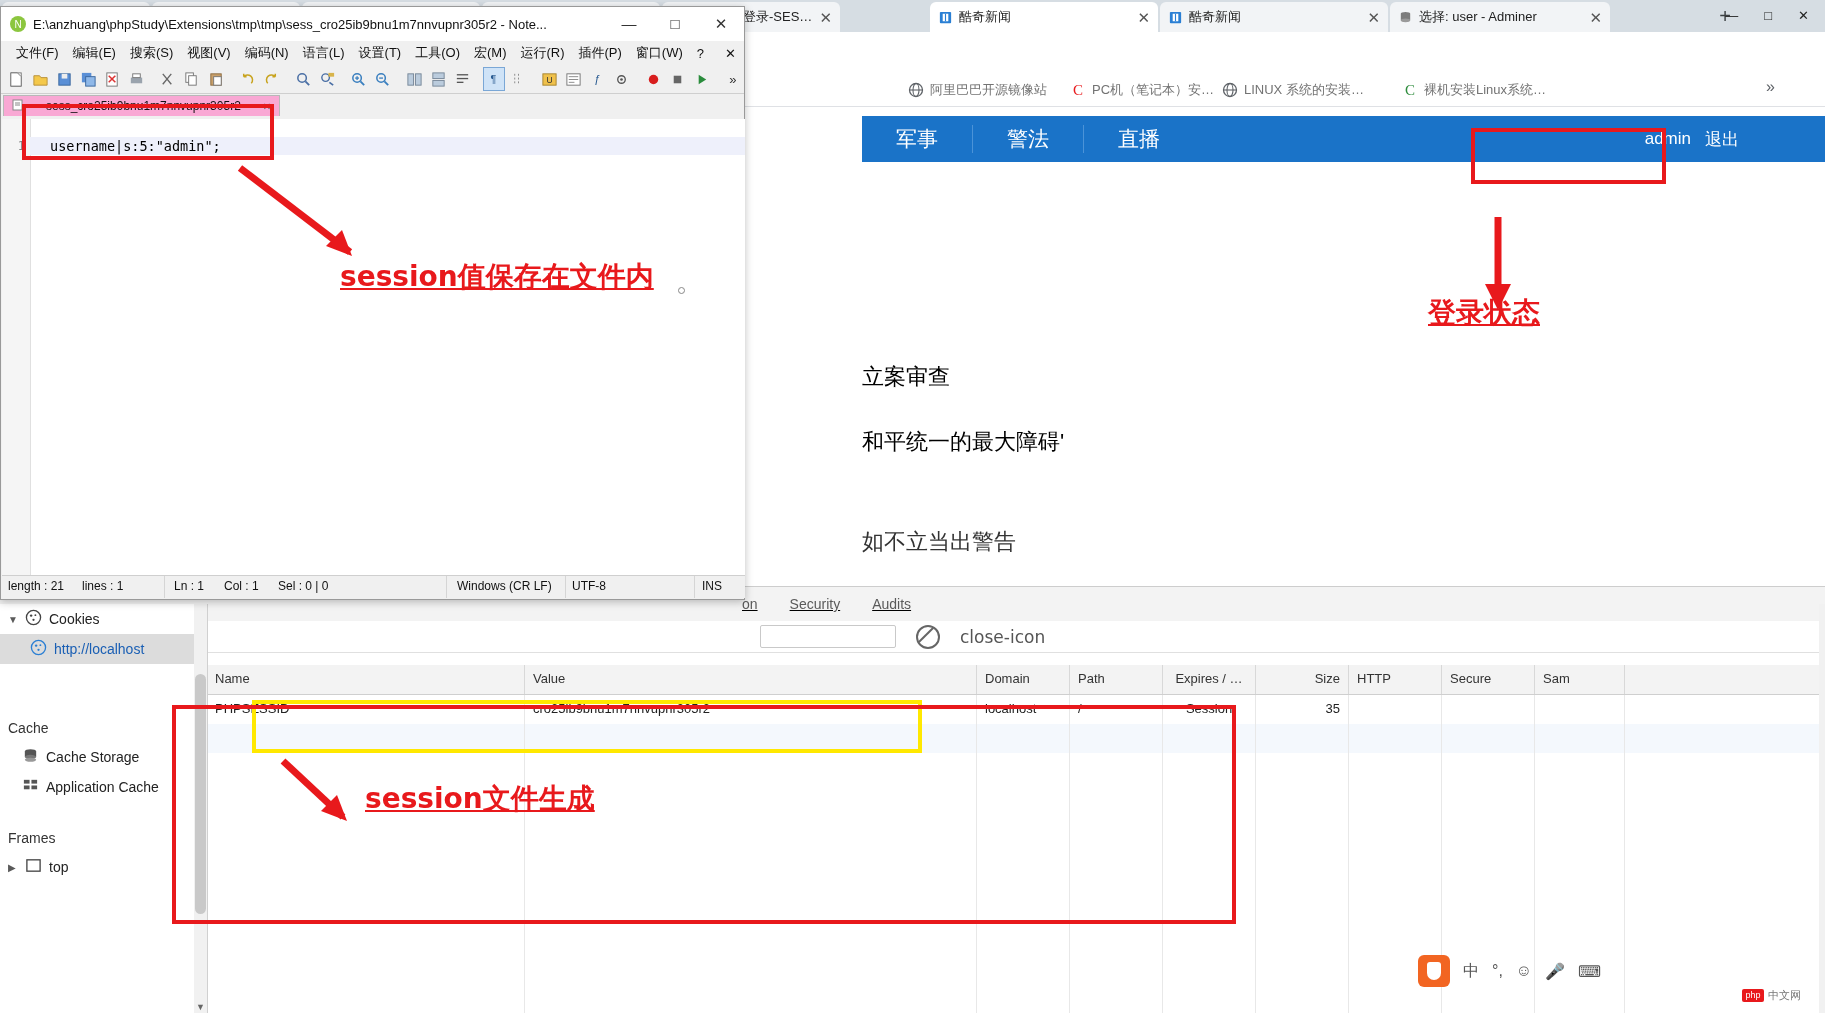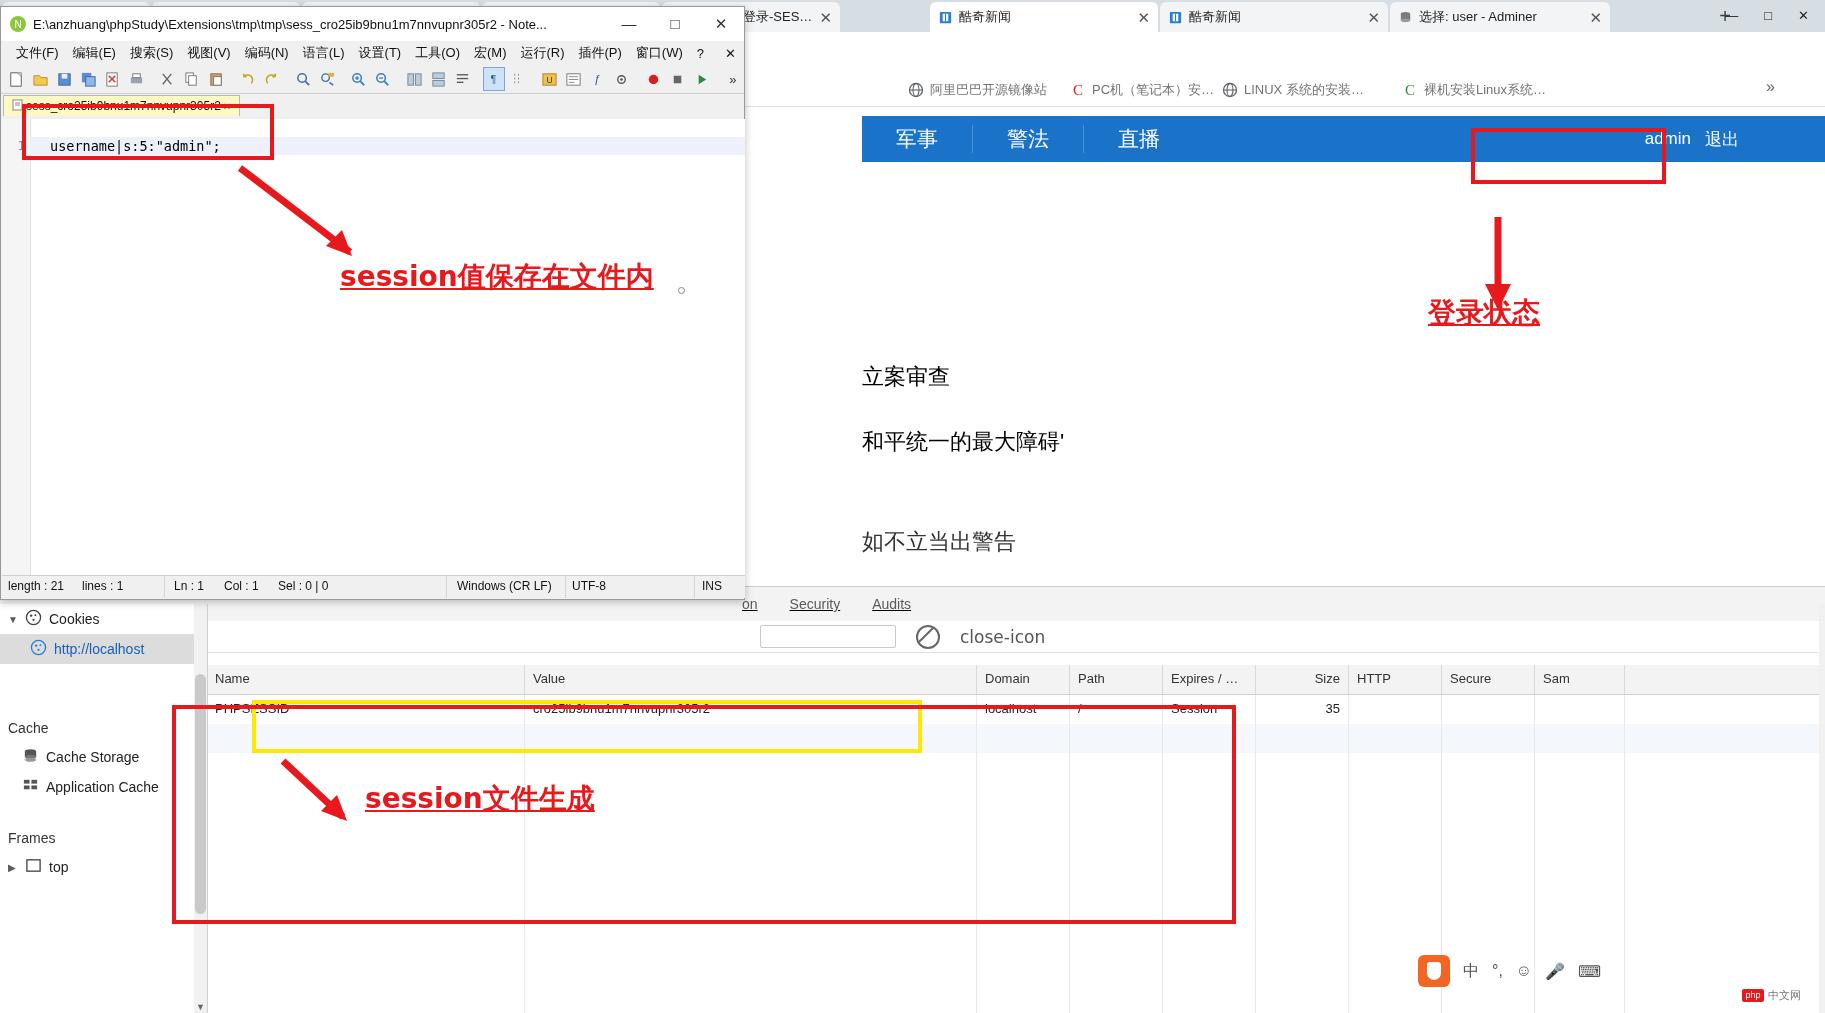--- a/index.html
+++ b/index.html
@@ -65,21 +65,21 @@
   .ct-head > div { padding:6px 8px; box-sizing:border-box; border-right:1px solid #d8d8d8; overflow:hidden; white-space:nowrap; }
   .ct-row { display:flex; height:29px; font-size:13px; color:#222; }
   .ct-row > div { padding:6px 8px; box-sizing:border-box; border-right:1px solid #e8e8e8; overflow:hidden; white-space:nowrap; }
   .ct-row.alt { background:#f4f8fd; }
   .ct-empty { border-right:1px solid #e8e8e8; }
   .ct-num { text-align:right; }
   .c-name  { width:318px; }
   .c-value { width:452px; }
   .c-domain{ width:93px; }
   .c-path  { width:93px; }
-  .c-exp   { width:93px; }
+  .c-exp   { width:93px;text-align:center; }
   .c-size  { width:93px; }
   .c-http  { width:93px; }
   .c-secure{ width:93px; }
   .c-same  { width:90px; }
 
   .dt-sidebar { position:absolute; left:0px; top:17px; width:207px; height:410px; background:#ffffff; border-right:1px solid #d0d0d0; font-size:14px; color:#222; }
   .sb-row { display:flex; align-items:center; gap:7px; height:30px; padding-left:8px; box-sizing:border-box; }
   .sb-row.sel { background:#dcdcdc; }
   .sb-row .tw { width:10px; font-size:10px; color:#5a5a5a; }
   .sb-head { padding-left:8px; height:28px; line-height:28px; font-size:14px; color:#333; }
@@ -94,21 +94,21 @@
   .npp-title .ntxt { font-size:13px; color:#111; white-space:nowrap; overflow:hidden; }
   .npp-wb { margin-left:auto; display:flex; }
   .npp-wb div { width:46px; height:34px; text-align:center; line-height:34px; font-size:15px; color:#333; }
   .npp-menu { height:24px; display:flex; align-items:center; font-size:13px; color:#111; background:#f0f0f0; padding-left:8px; }
   .npp-menu span { padding:0 7px; white-space:nowrap; }
   .npp-menu .mx { margin-left:auto; padding-right:8px; }
   .npp-tool { height:28px; background:#f0f0f0; display:flex; align-items:center; padding-left:4px; gap:2px; border-bottom:1px solid #cfcfcf; }
   .tl { width:22px; height:22px; border:1px solid transparent; display:flex; align-items:center; justify-content:center; font-size:12px; color:#444; }
   .tl.sep { width:6px; border:none; }
   .npp-tabbar { height:22px; background:#f0f0f0; display:flex; align-items:flex-end; padding-left:2px; }
-  .npp-tab { height:20px; background:#fef9c3; border:1px solid #b8b8b8; border-bottom:none; display:flex; align-items:center; padding:0 8px; font-size:12px; color:#111; gap:2px; }
+  .npp-tab { height:20px; background:#f9a8d4; border:1px solid #b8b8b8; border-bottom:none; display:flex; align-items:center; padding:0 8px; font-size:12px; color:#111; gap:22px; }
   .npp-edit { position:absolute; left:1px; top:112px; width:743px; height:460px; background:#ffffff; }
   .npp-gutter { position:absolute; left:0; top:0; width:28px; height:460px; background:#f5f5f5; border-right:1px solid #e0e0e0; }
   .npp-gutter .ln { text-align:right; padding-right:5px; font-family:"DejaVu Sans Mono", monospace; font-size:12px; color:#808080; line-height:18px; }
   .npp-codeline { position:absolute; left:28px; top:18px; width:715px; height:18px; background:#eef0fb; }
   .npp-code { position:absolute; left:48px; top:18px; font-family:"DejaVu Sans Mono", monospace; font-size:13.5px; color:#000; line-height:18px; white-space:pre; }
   .npp-caretdot { position:absolute; left:676px; top:168px; width:5px; height:5px; border:1px solid #888; border-radius:50%; }
   .npp-status { position:absolute; left:1px; bottom:1px; width:743px; height:22px; background:#f0f0f0; border-top:1px solid #cfcfcf; font-size:12px; color:#111; }
   .npp-status div { position:absolute; top:3px; white-space:nowrap; }
   .npp-status .vs { position:absolute; top:0; width:1px; height:22px; background:#d5d5d5; }
 

